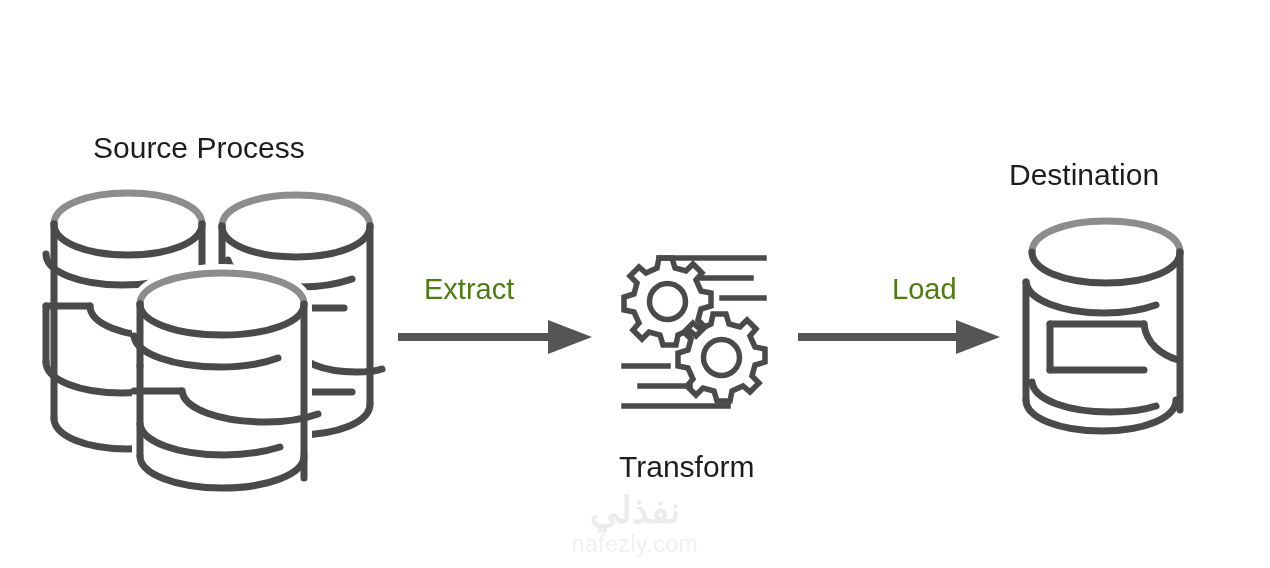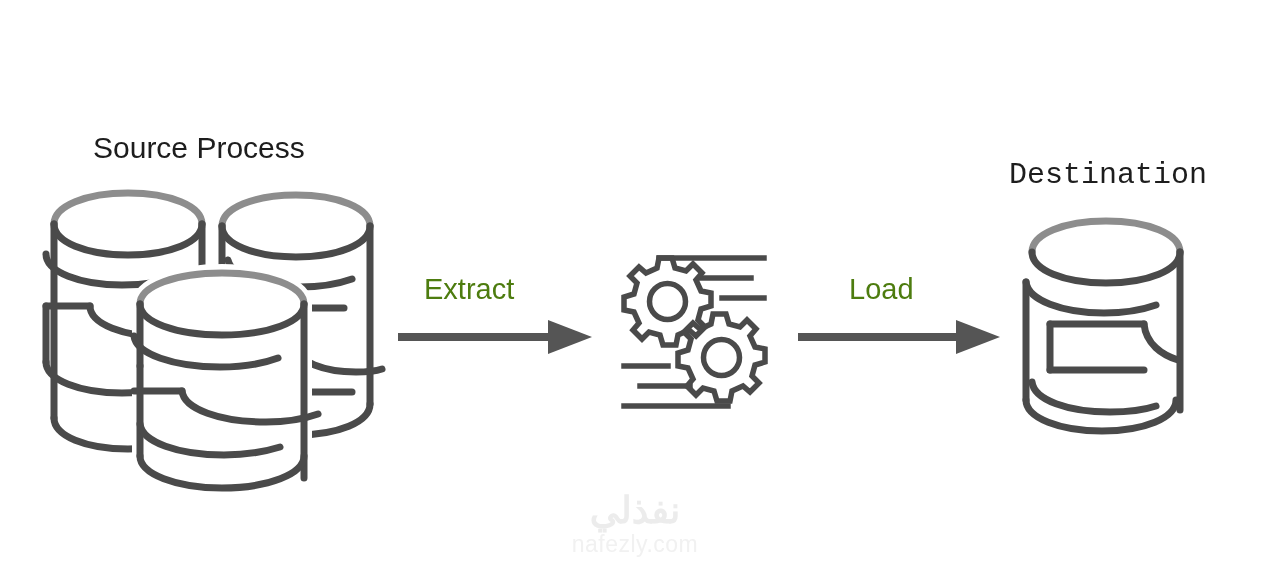--- a/index.html
+++ b/index.html
@@ -35,34 +35,34 @@
   
   .node-label {
     position: absolute;
     font-size: 30px;
     font-weight: 400;
     color: #1d1d1d;
     line-height: 1;
     white-space: nowrap;
   }
   #label-source      { left: 93px;  top: 133px; }
-  #label-destination { left: 1009px; top: 160px; font-family: Liberation Mono, monospace; }
+  #label-destination { left: 1009px; top: 160px; }
   #label-transform   { left: 619px; top: 452px; }
 
   
   .arrow-label {
     position: absolute;
     font-size: 29px;
     font-weight: 400;
     color: #4d7c0f;
     line-height: 1;
     white-space: nowrap;
   }
   #label-extract { left: 424px; top: 275px; }
-  #label-load    { left: 849px; top: 275px; text-align: center; }
+  #label-load    { left: 892px; top: 275px; text-align: center; }
 
   
   .graphic { position: absolute; }
   #source-icon      { left: 36px;  top: 186px; }
   #transform-icon   { left: 612px; top: 246px; }
   #destination-icon { left: 1016px; top: 214px; }
   #arrow-extract    { left: 396px; top: 316px; }
   #arrow-load       { left: 796px; top: 316px; }
 
   
@@ -215,20 +215,21 @@
                  L75 140 L81 133
                  L76 122 L66 120
                  L66 107 L76 104
                  L79 93 L72 86
                  L81 77 L88 83
                  L99 78 Z"></path>
         <circle cx="109.5" cy="111.5" r="18"></circle>
       </g>
     </svg>
   </div>
+  <div class="node-label" id="label-transform">Transform</div>
 
   <div class="arrow-label" id="label-load">Load</div>
   <div class="graphic" id="arrow-load">
     <svg width="208" height="42" viewBox="0 0 208 42" xmlns="http://www.w3.org/2000/svg">
       <line x1="2" y1="21" x2="166" y2="21" stroke="#555555" stroke-width="8"></line>
       <polygon points="160,4 204,21 160,38" fill="#555555"></polygon>
     </svg>
   </div>
 
   <div class="node-label" id="label-destination">Destination</div>

